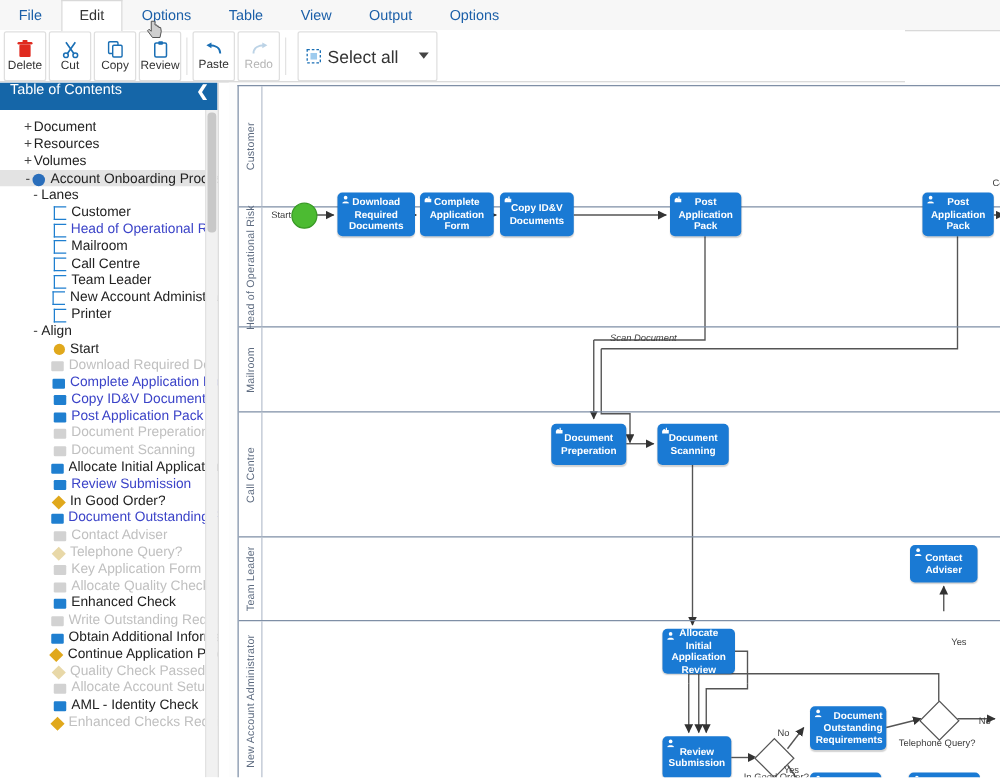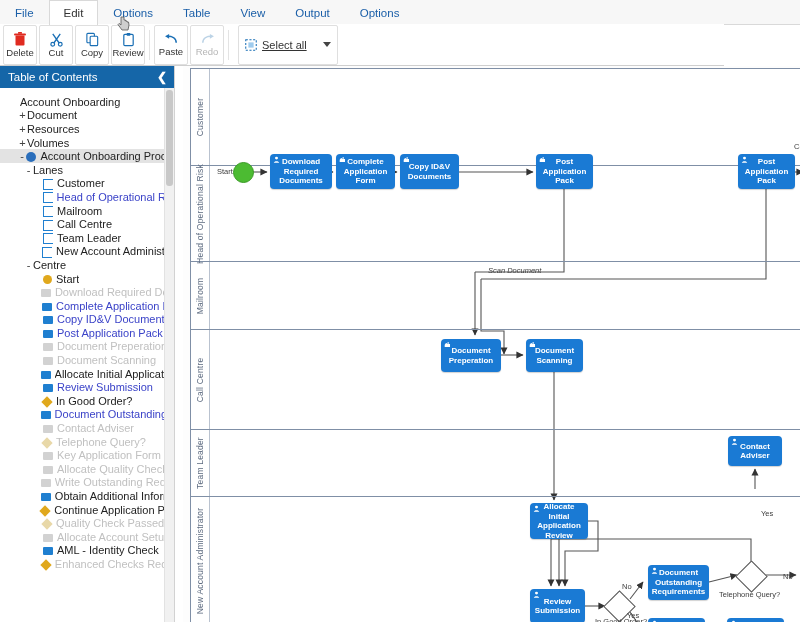--- a/index.html
+++ b/index.html
@@ -50,31 +50,31 @@
     cursor:default;
   }
   .tool .tlabel{font-size:9.5px;color:#333;line-height:10px;margin-top:1px;}
   .tool.disabled .tlabel{color:#b5b5b5;}
   .sep{width:1px;height:30px;background:#e3e3e3;margin:0 3px;}
   .selectall{
     height:38px;margin-left:6px;padding:0 6px 0 5px;
     border:1px solid #dfdfdf;border-radius:2px;background:#fff;
     display:flex;align-items:center;gap:4px;cursor:default;
   }
-  .selectall .salabel{font-size:11px;color:#333;text-decoration:underline;}
+  .selectall .salabel{font-size:14px;color:#333;}
   .caret{width:0;height:0;border-left:4px solid transparent;border-right:4px solid transparent;border-top:5px solid #444;margin-left:12px;}
 
   
   .toc{
     position:absolute;left:0;top:66px;width:174px;height:556px;
     background:#fff;border-right:1px solid #d2d2d2;overflow:hidden;
   }
   .toc-head{
     height:22px;background:#1566a8;color:#fff;
-    display:flex;align-items:center;justify-content:space-between;
+    display:flex;justify-content:space-between;
     padding:0 7px 0 8px;font-size:11.5px;
   }
   .toc-chev{font-size:12px;font-weight:bold;cursor:default;}
   .toc-body{padding:7px 0 0 0;height:534px;overflow:hidden;}
   .tnode{
     display:flex;align-items:center;height:13.6px;white-space:nowrap;
     font-size:11px;cursor:default;
   }
   .tnode .tw{display:inline-block;width:9px;text-align:center;color:#444;font-size:11px;}
   .tnode .tlbl{overflow:hidden;}
@@ -216,24 +216,20 @@
       <span class="caret"></span>
     </div>
   </div>
 
   <div class="toc">
     <div class="toc-head">
       <span>Table of Contents</span>
       <span class="toc-chev">❮</span>
     </div>
     <div class="toc-body" id="tocBody">
-        <div class="tnode lvl0">
-          <span class="tw"></span>
-          <span class="tlbl c-black">Account Onboarding</span>
-        </div>
         <div class="tnode lvl1">
           <span class="tw">+</span>
           <span class="tlbl c-black">Document</span>
         </div>
         <div class="tnode lvl1">
           <span class="tw">+</span>
           <span class="tlbl c-black">Resources</span>
         </div>
         <div class="tnode lvl1">
           <span class="tw">+</span>
@@ -271,23 +267,28 @@
         <div class="tnode lvl3">
           <span class="tw"></span>
           <span class="ic ic-lane"></span>
           <span class="tlbl c-black">Team Leader</span>
         </div>
         <div class="tnode lvl3">
           <span class="tw"></span>
           <span class="ic ic-lane"></span>
           <span class="tlbl c-black">New Account Administrator</span>
         </div>
+        <div class="tnode lvl3">
+          <span class="tw"></span>
+          <span class="ic ic-lane"></span>
+          <span class="tlbl c-black">Printer</span>
+        </div>
         <div class="tnode lvl2">
           <span class="tw">-</span>
-          <span class="tlbl c-black">Centre</span>
+          <span class="tlbl c-black">Align</span>
         </div>
         <div class="tnode lvl3">
           <span class="tw"></span>
           <span class="ic ic-start"></span>
           <span class="tlbl c-black">Start</span>
         </div>
         <div class="tnode lvl3">
           <span class="tw"></span>
           <span class="ic ic-task g"></span>
           <span class="tlbl c-grey">Download Required Documents</span>
@@ -349,20 +350,25 @@
         </div>
         <div class="tnode lvl3">
           <span class="tw"></span>
           <span class="ic ic-task g"></span>
           <span class="tlbl c-grey">Key Application Form</span>
         </div>
         <div class="tnode lvl3">
           <span class="tw"></span>
           <span class="ic ic-task g"></span>
           <span class="tlbl c-grey">Allocate Quality Check</span>
+        </div>
+        <div class="tnode lvl3">
+          <span class="tw"></span>
+          <span class="ic ic-task"></span>
+          <span class="tlbl c-black">Enhanced Check</span>
         </div>
         <div class="tnode lvl3">
           <span class="tw"></span>
           <span class="ic ic-task g"></span>
           <span class="tlbl c-grey">Write Outstanding Requirements</span>
         </div>
         <div class="tnode lvl3">
           <span class="tw"></span>
           <span class="ic ic-task"></span>
           <span class="tlbl c-black">Obtain Additional Information fro</span>
@@ -535,21 +541,21 @@
             </svg>
             <span>Allocate Initial Application Review</span>
           </div>
           <div class="node" style="left: 339px; top: 520px; width: 55px; height: 34px;">
             <svg class="nicon" viewBox="0 0 10 10">
               <circle cx="5" cy="3" r="2.1" fill="#fff"></circle>
               <path d="M1.2 9.6 C1.2 6.6 8.8 6.6 8.8 9.6 Z" fill="#fff"></path>
             </svg>
             <span>Review Submission</span>
           </div>
-          <div class="node" style="left: 457px; top: 496px; width: 61px; height: 35px;">
+          <div class="node" style="left: 457px; top: 496px; width: 61px; height: 35px; text-align: right;">
             <svg class="nicon" viewBox="0 0 10 10">
               <circle cx="5" cy="3" r="2.1" fill="#fff"></circle>
               <path d="M1.2 9.6 C1.2 6.6 8.8 6.6 8.8 9.6 Z" fill="#fff"></path>
             </svg>
             <span>Document Outstanding Requirements</span>
           </div>
           <div class="node" style="left: 457px; top: 549px; width: 57px; height: 35px;">
             <svg class="nicon" viewBox="0 0 10 10">
               <circle cx="5" cy="3" r="2.1" fill="#fff"></circle>
               <path d="M1.2 9.6 C1.2 6.6 8.8 6.6 8.8 9.6 Z" fill="#fff"></path>

